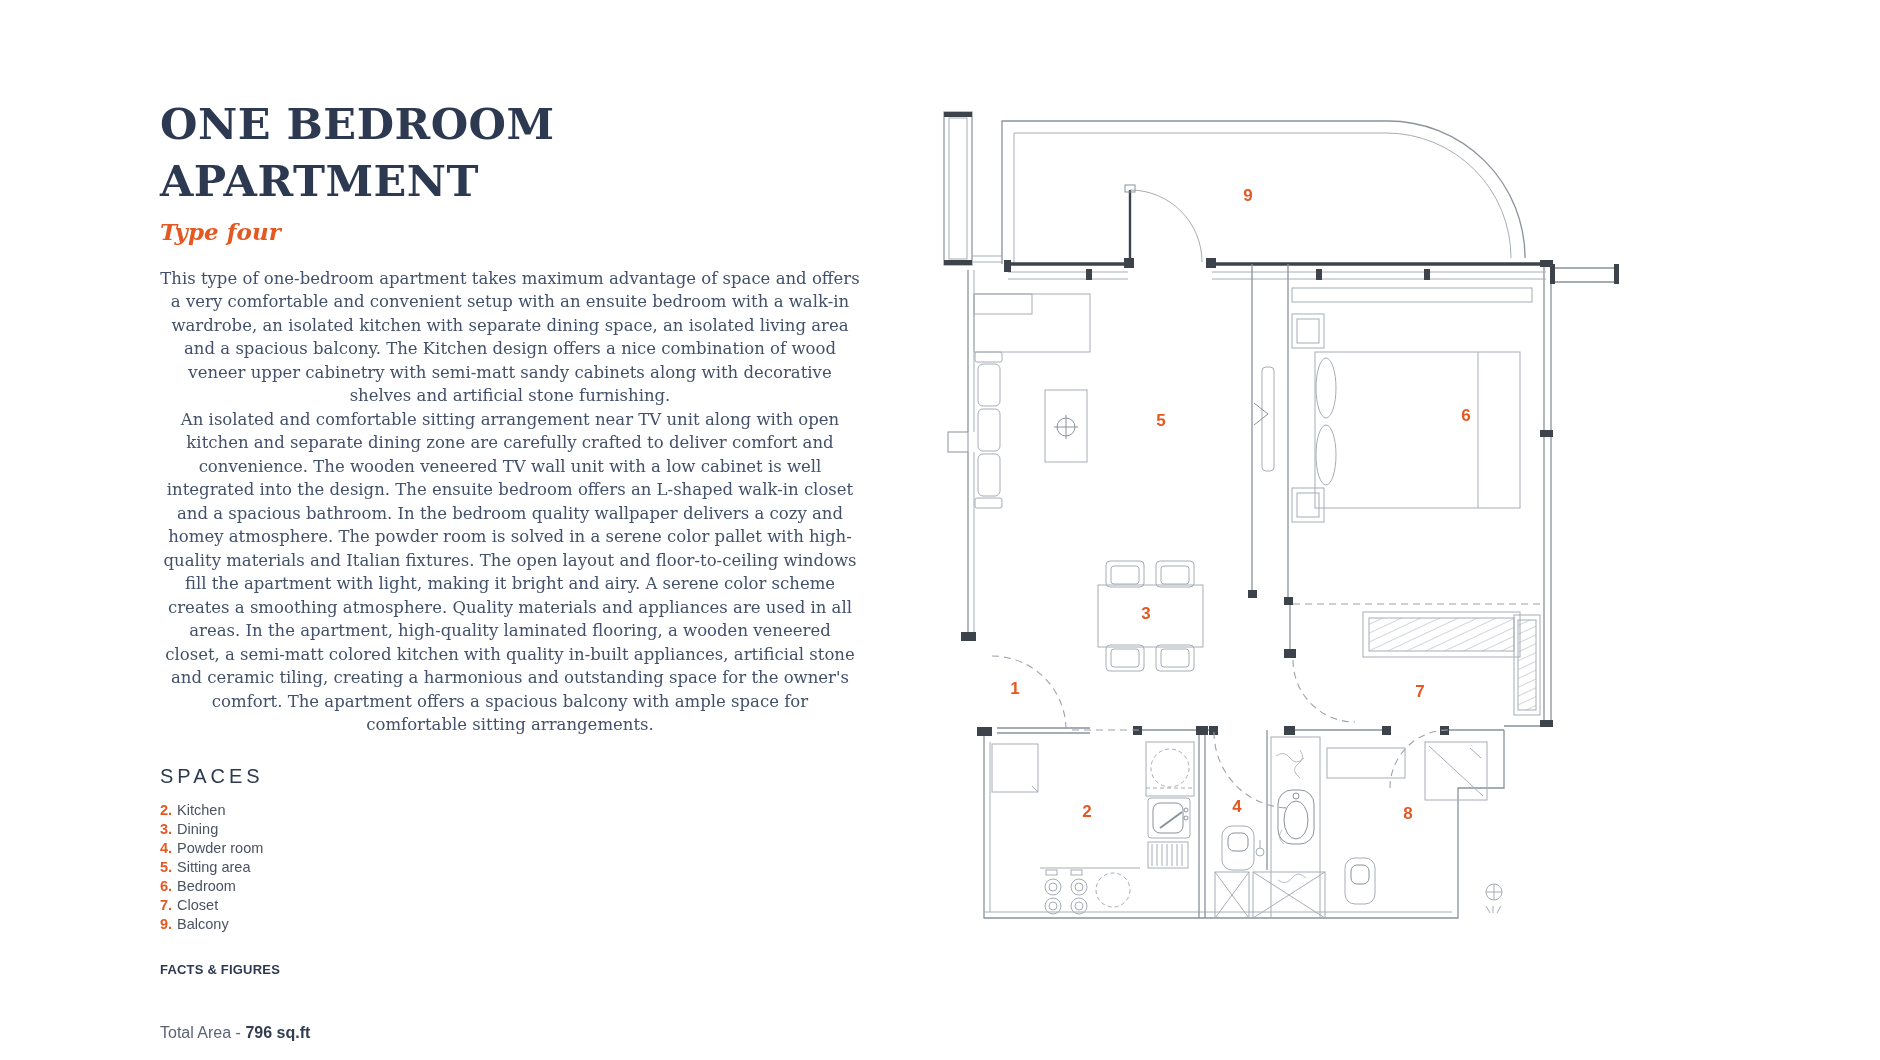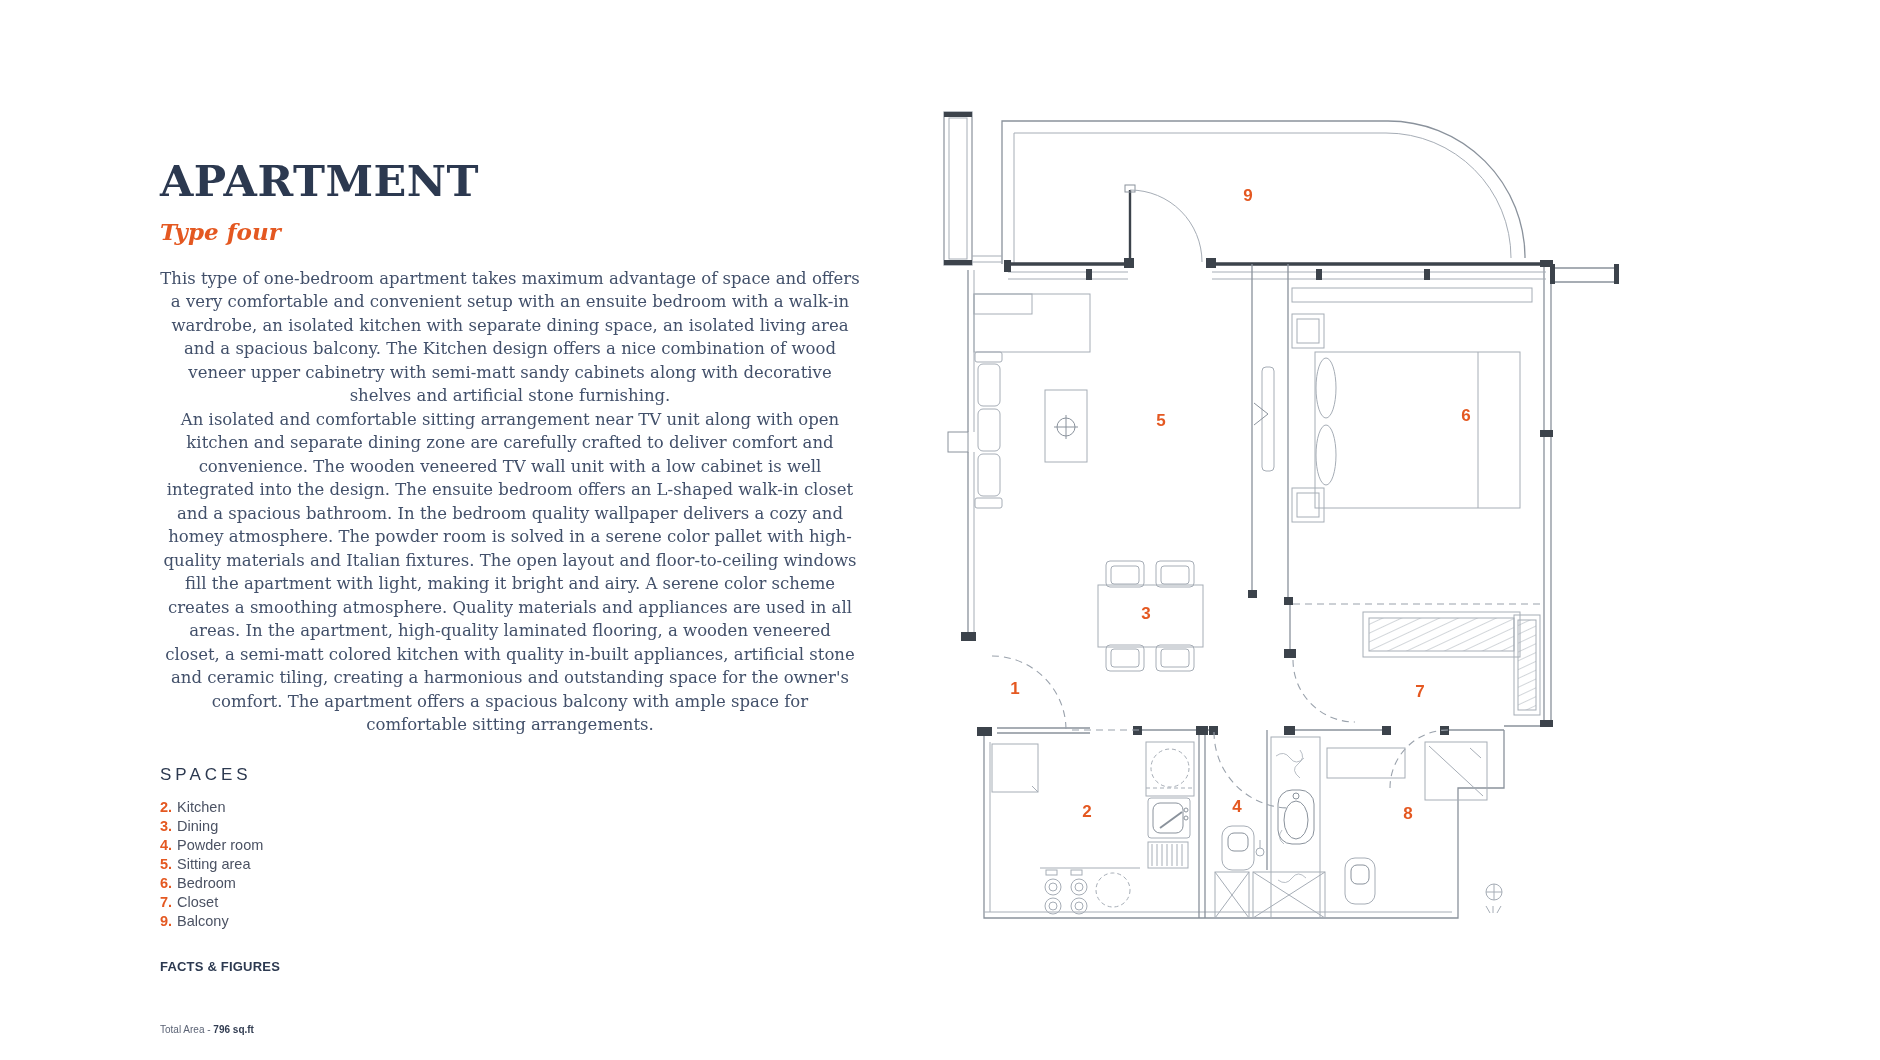--- a/index.html
+++ b/index.html
@@ -16,40 +16,40 @@
 
   .left-col{position:absolute;left:160px;top:96px;width:700px;}
   .title{font-family:"DejaVu Serif",serif;font-weight:700;font-size:43px;line-height:1.32;
          color:var(--navy);letter-spacing:0.5px;}
   .subtitle{font-family:"DejaVu Serif",serif;font-style:italic;font-weight:700;font-size:23px;
             color:var(--accent);margin-top:8px;}
   .desc{margin-top:22px;font-family:"DejaVu Serif",serif;font-size:16.5px;line-height:23.5px;
         color:var(--body);text-align:center;}
   .desc p{margin:0;}
 
-  .spaces-heading{margin-top:28px;font-size:17px;font-weight:500;letter-spacing:4px;color:var(--navy);}
+  .spaces-heading{margin-top:28px;font-size:20px;font-weight:500;letter-spacing:4px;color:var(--navy);}
   .spaces-list{list-style:none;margin-top:13px;}
   .spaces-list li{font-size:14.5px;line-height:19px;color:#4B5263;}
   .spaces-list .num{color:var(--accent);font-weight:700;margin-right:5px;}
 
   .facts-heading{margin-top:28px;font-size:13px;font-weight:700;color:var(--navy);letter-spacing:0.2px;}
   .facts-list{margin-top:9px;}
-  .facts-list .fact{font-size:10px;line-height:16.5px;color:#5B6375;margin-top:48px;}
+  .facts-list .fact{font-size:16px;line-height:16.5px;color:#5B6375;margin-top:48px;}
   .facts-list .fv{font-weight:700;color:#323D52;}
 
   .floorplan{position:absolute;left:936px;top:100px;width:700px;height:830px;}
   .floorplan svg{position:absolute;left:0;top:0;}
   .plan-num{position:absolute;transform:translate(-50%,-50%);font-size:17px;font-weight:700;
             color:var(--accent);font-family:"Liberation Sans",sans-serif;}
 </style>
 </head>
 <body>
 
 <div class="left-col">
-  <h1 class="title"><br>
+  <h1 class="title"><span>ONE BEDROOM</span><br>
   <span>APARTMENT</span></h1>
   <div class="subtitle">Type four</div>
   <div class="desc">
     <p>This type of one-bedroom apartment takes maximum advantage of space and offers a very comfortable and convenient setup with an ensuite bedroom with a walk-in wardrobe, an isolated kitchen with separate dining space, an isolated living area and a spacious balcony. The Kitchen design offers a nice combination of wood veneer upper cabinetry with semi-matt sandy cabinets along with decorative shelves and artificial stone furnishing.</p>
     <p>An isolated and comfortable sitting arrangement near TV unit along with open kitchen and separate dining zone are carefully crafted to deliver comfort and convenience.  The wooden veneered TV wall unit with a low cabinet is well integrated into the design. The ensuite bedroom offers an L-shaped walk-in closet and a spacious bathroom. In the bedroom quality wallpaper delivers a cozy and homey atmosphere. The powder room is solved in a serene color pallet with high-quality materials and Italian fixtures. The open layout and floor-to-ceiling windows fill the apartment with light, making it bright and airy. A serene color scheme creates a smoothing atmosphere. Quality materials and appliances are used in all areas. In the apartment, high-quality laminated flooring, a wooden veneered closet, a semi-matt colored kitchen with quality in-built appliances, artificial stone and ceramic tiling, creating a harmonious and outstanding space for the owner's comfort. The apartment offers a spacious balcony with ample space for comfortable sitting arrangements.</p>
   </div>
   <div class="spaces-heading">SPACES</div>
   <ul class="spaces-list" id="spaces-list">
       <li><span class="num">2.</span><span>Kitchen</span></li>
       <li><span class="num">3.</span><span>Dining</span></li>

